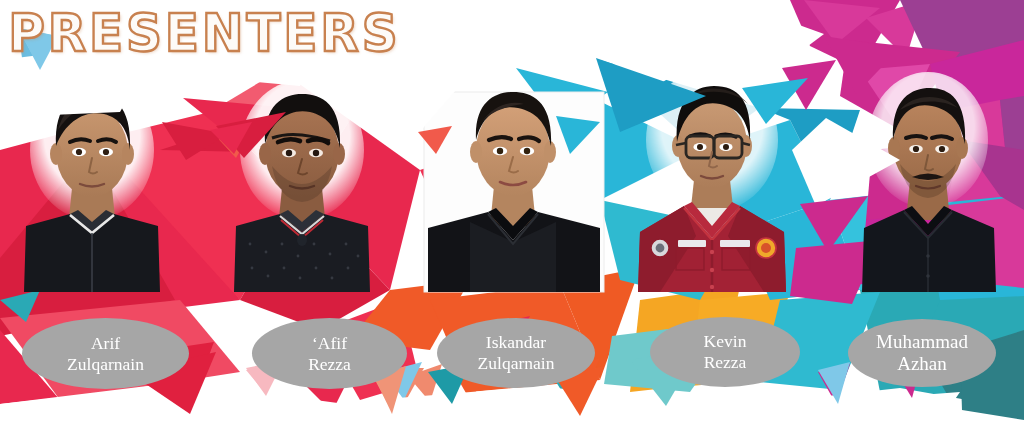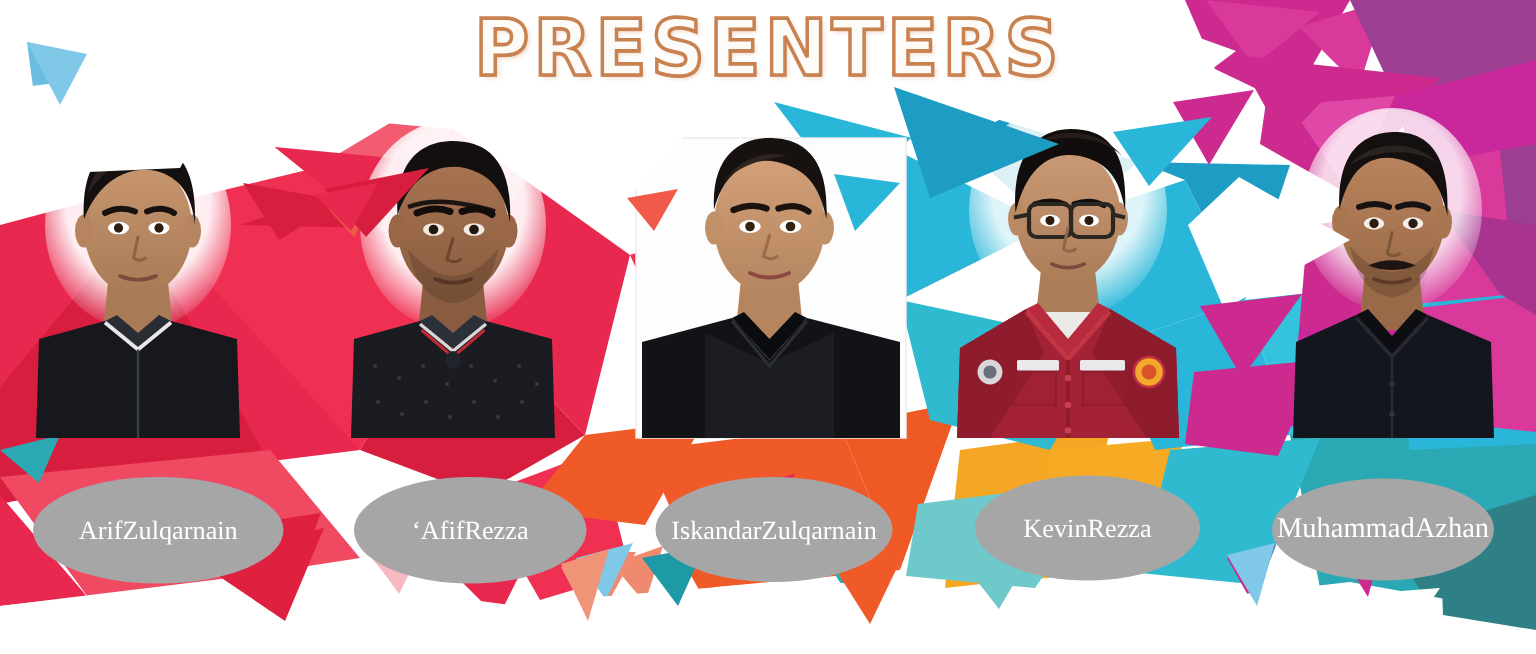--- a/index.html
+++ b/index.html
@@ -27,21 +27,21 @@
   }
   
   #title-wrap {
     position: absolute;
     left: 0;
     top: 2px;
     width: 1024px;
     height: 62px;
     display: flex;
     align-items: center;
-    justify-content: center;
+    justify-content: flex-start;
     z-index: 40;
     pointer-events: none;
   }
   #page-title {
     font-family: "DejaVu Sans", sans-serif;
     font-size: 52px;
     font-weight: bold;
     letter-spacing: 3px;
     line-height: 1;
     color: #fdfbf8;
@@ -53,35 +53,35 @@
     white-space: nowrap;
     transform: scaleX(0.96);
   }
   
   .name-badge {
     position: absolute;
     z-index: 45;
     background: #a6a6a6;
     border-radius: 50%;
     display: flex;
-    flex-direction: row;
+    flex-direction: column;
     align-items: center;
     justify-content: center;
     text-align: center;
     color: #ffffff;
     font-family: "Liberation Serif", serif;
     line-height: 1.18;
     box-sizing: border-box;
   }
   .name-badge .nm-line {
     display: block;
     white-space: nowrap;
   }
   .badge-0 { left: 22px;  top: 318px; width: 167px; height: 71px; font-size: 17.5px; }
-  .badge-1 { left: 236px; top: 318px; width: 155px; height: 71px; font-size: 17.5px; }
+  .badge-1 { left: 252px; top: 318px; width: 155px; height: 71px; font-size: 17.5px; }
   .badge-2 { left: 437px; top: 318px; width: 158px; height: 70px; font-size: 17.5px; }
   .badge-3 { left: 650px; top: 317px; width: 150px; height: 70px; font-size: 17.5px; }
   .badge-4 { left: 848px; top: 319px; width: 148px; height: 68px; font-size: 19px; }
 </style>
 </head>
 <body>
 
 <div id="banner">
 
   <svg id="bg-svg" viewBox="0 0 1024 436" preserveAspectRatio="none" xmlns="http://www.w3.org/2000/svg">

